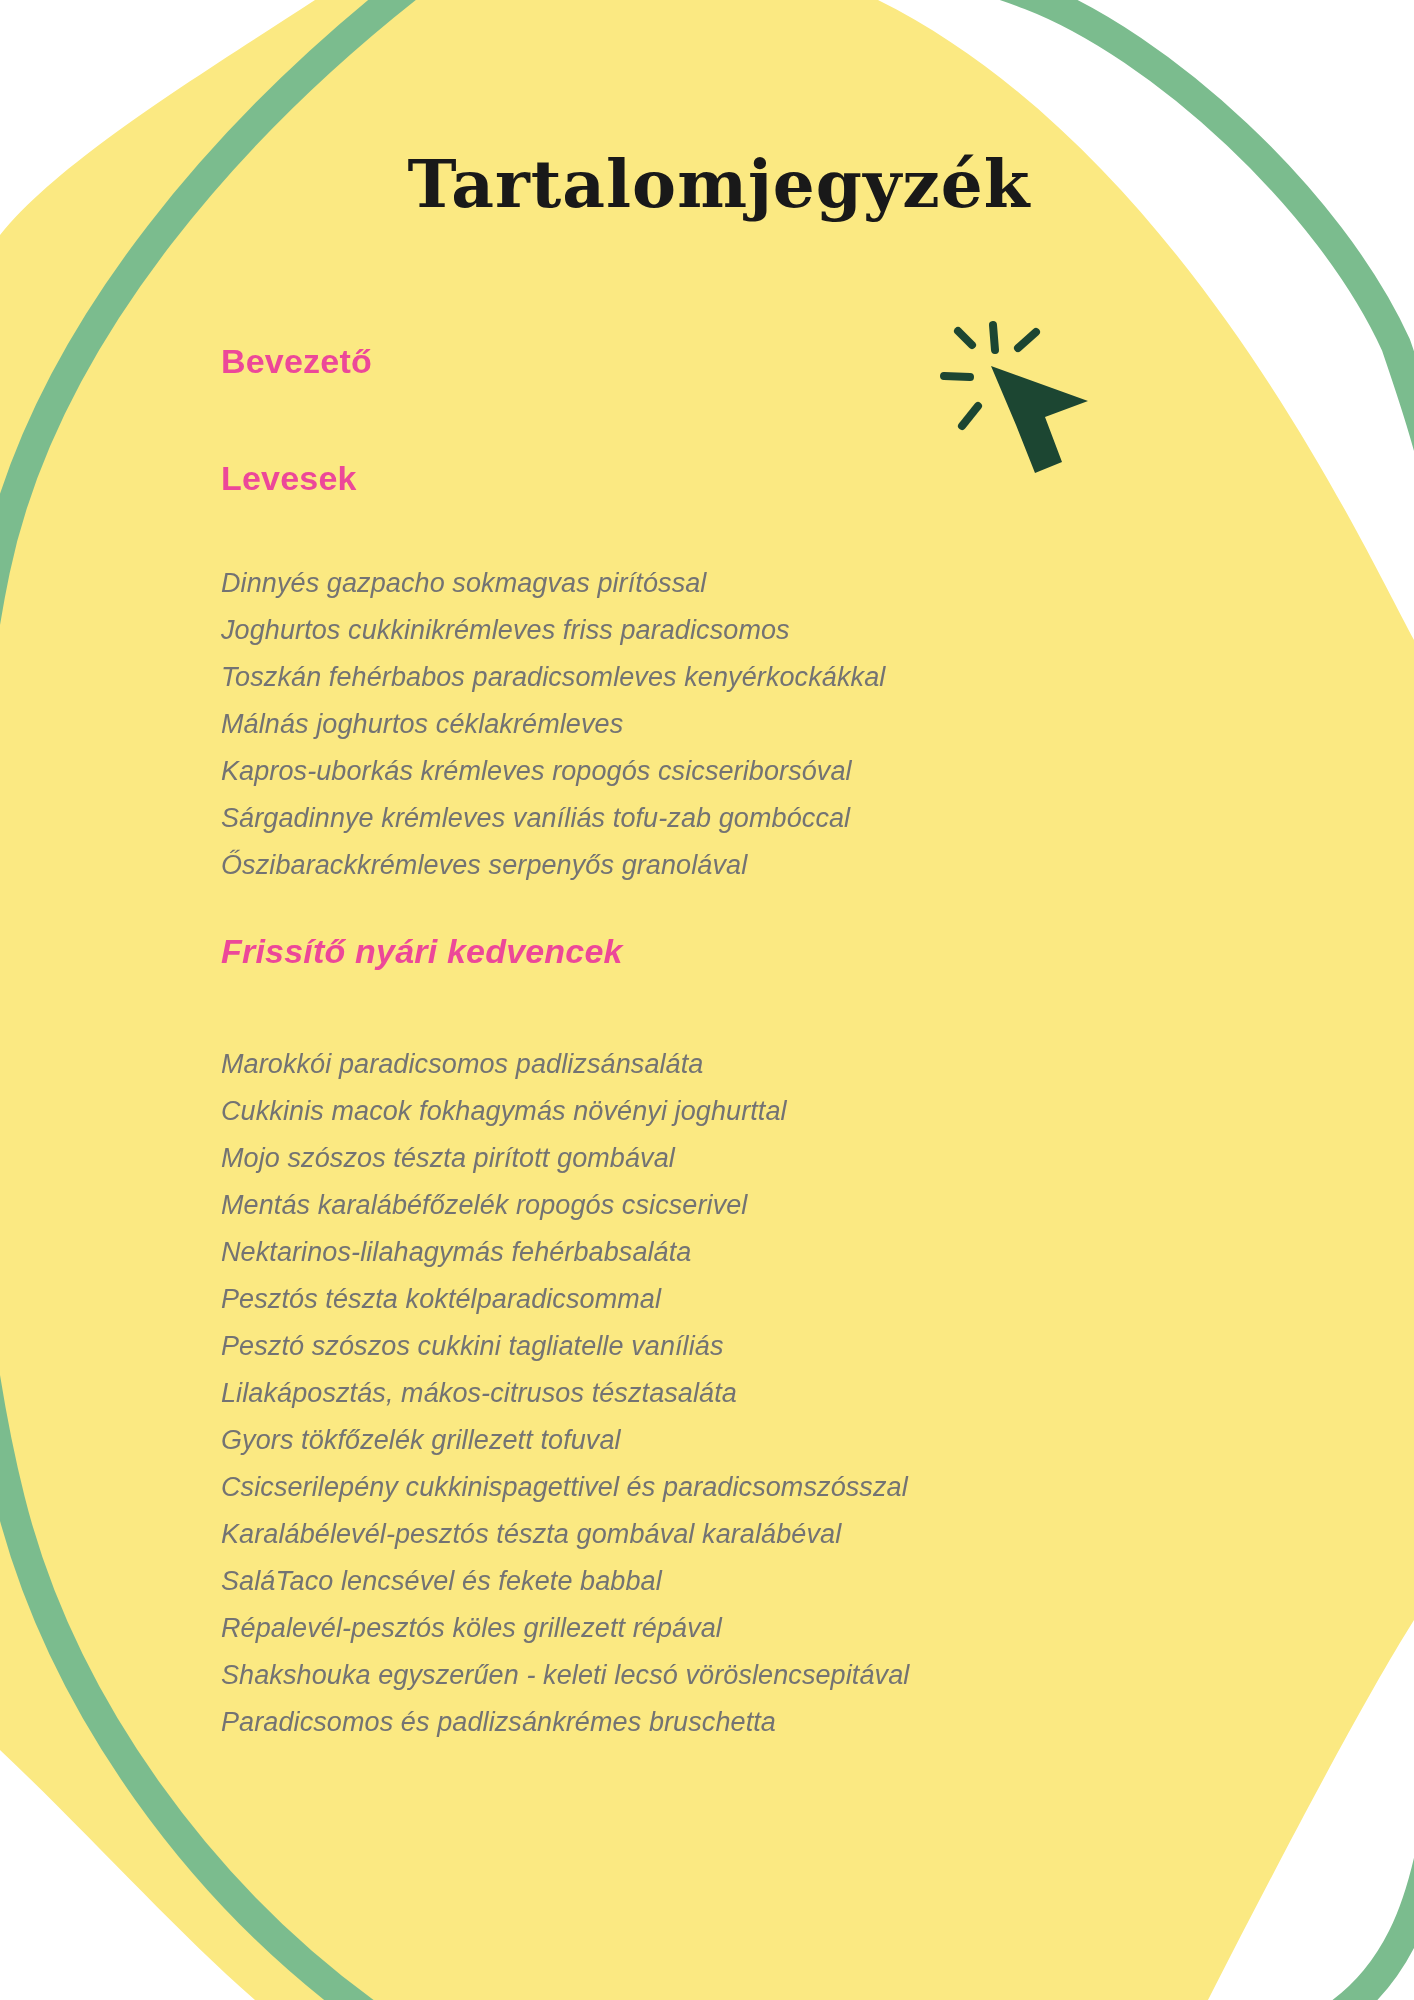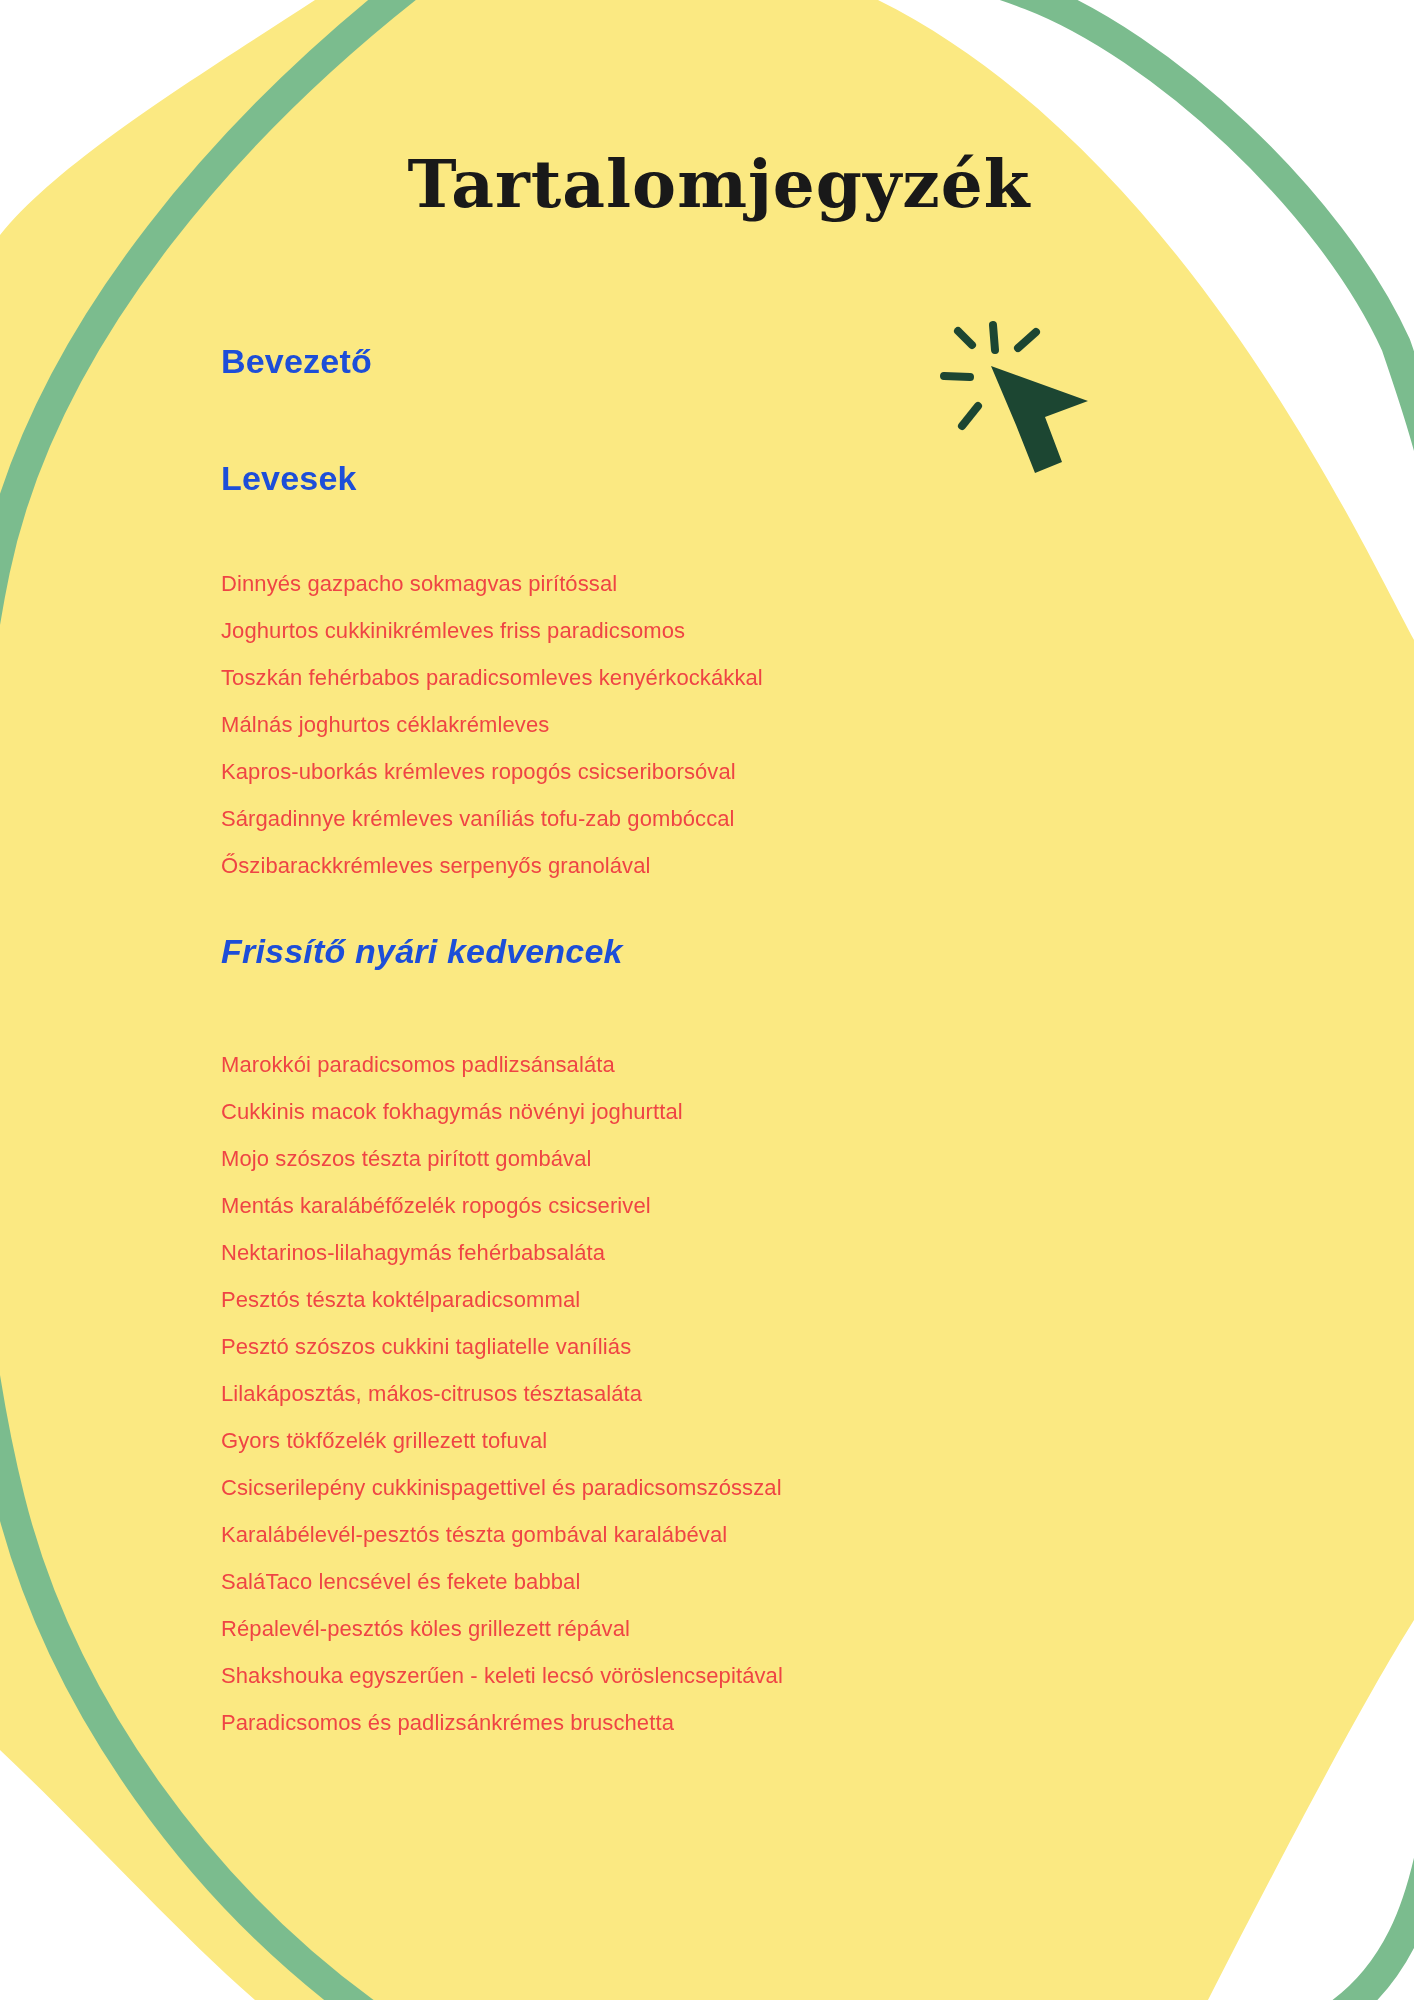--- a/index.html
+++ b/index.html
@@ -10,27 +10,27 @@
   .bg{position:absolute;left:0;top:0;width:1414px;height:2000px;display:block;}
   .title{
     position:absolute;top:150px;left:12px;width:1414px;margin:0;
     text-align:center;font-family:"DejaVu Serif",serif;font-weight:700;
     font-size:66px;line-height:1.05;letter-spacing:1px;color:#191919;
   }
   .cursor-icon{position:absolute;left:940px;top:313px;width:162px;height:168px;}
   .content{position:absolute;left:221px;top:341px;width:1130px;}
   .content h2{
     margin:0;font-size:34px;line-height:40px;font-weight:700;
-    color:#1d4ed8;letter-spacing:0.2px;
+    color:#ec4899;letter-spacing:0.2px;
   }
   .sec-1 h2{margin-top:77px;}
   .sec-1 .items{margin-top:62px;}
   .sec-2 h2{margin-top:42px;font-style:italic;}
   .sec-2 .items{margin-top:70px;}
-  .items{font-size:22px;line-height:47px;color:#ef4444;letter-spacing:0.1px;}
+  .items{font-size:27px;line-height:47px;color:#737373;letter-spacing:0.1px;font-style:italic;}
 </style>
 </head>
 <body>
 
 <div class="canvas">
 
   <svg class="bg" viewBox="0 0 1414 2000" aria-hidden="true">
 
     <path d="M 315,0
              C 200,75 60,160 0,235

